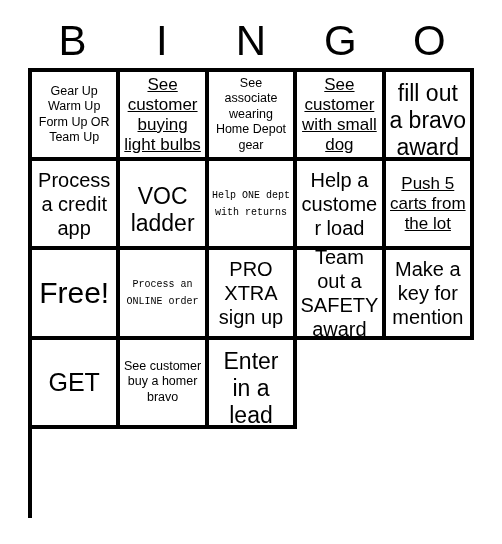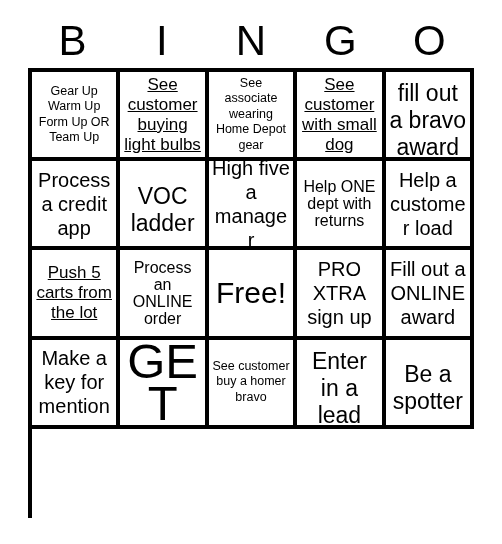--- a/index.html
+++ b/index.html
@@ -78,26 +78,26 @@
     width: 100%;
     text-align: center;
     color: #000000;
     word-wrap: break-word;
     hyphens: none;
     user-select: none;
   }
 
   
   .fs-xs  { font-size: 12.5px; line-height: 15.5px; }
-  .fs-sm  { font-size: 16px;   line-height: 17px; }
+  .fs-sm  { font-size: 10px;   line-height: 17px; font-family: Liberation Mono, monospace; }
   .fs-md  { font-size: 17px; line-height: 20px; text-decoration: underline; }
   .fs-lg  { font-size: 20px;   line-height: 24px; }
   .fs-xl  { font-size: 23px;   line-height: 27px; margin-top: 12px; }
   .fs-xxl { font-size: 30px;   line-height: 34px; }
-  .fs-huge{ font-size: 49px;   line-height: 42px; }
+  .fs-huge{ font-size: 25px;   line-height: 42px; }
 </style>
 </head>
 <body>
 
 <div id="bingo-card">
 
   <div id="header-row">
     <div class="header-letter">B</div>
     <div class="header-letter">I</div>
     <div class="header-letter">N</div>
@@ -122,56 +122,50 @@
         <span class="cell-text fs-xl">fill out a bravo award</span>
       </div>
 
     <div class="cell">
         <span class="cell-text fs-lg">Process a credit app</span>
       </div>
     <div class="cell">
         <span class="cell-text fs-xl">VOC ladder</span>
       </div>
     <div class="cell">
-        <span class="cell-text fs-lg">High five a manager</span>
-      </div>
-    <div class="cell">
         <span class="cell-text fs-sm">Help ONE dept with returns</span>
       </div>
 
     <div class="cell">
         <span class="cell-text fs-lg">Help a customer load</span>
       </div>
     <div class="cell">
         <span class="cell-text fs-md">Push 5 carts from the lot</span>
       </div>
     <div class="cell">
-        <span class="cell-text fs-sm">Process an ONLINE order</span>
+        <span class="cell-text fs-xxl">Free!</span>
       </div>
     <div class="cell">
-        <span class="cell-text fs-xxl">Free!</span>
+        <span class="cell-text fs-sm">Process an ONLINE order</span>
       </div>
     <div class="cell">
         <span class="cell-text fs-lg">PRO XTRA sign up</span>
       </div>
 
     <div class="cell">
-        <span class="cell-text fs-lg">Fill out a ONLINE award</span>
+        <span class="cell-text fs-lg">Team out a SAFETY award</span>
       </div>
     <div class="cell">
         <span class="cell-text fs-lg">Make a key for mention</span>
       </div>
     <div class="cell">
         <span class="cell-text fs-huge">GET</span>
       </div>
     <div class="cell">
         <span class="cell-text fs-xs">See customer buy a homer bravo</span>
       </div>
 
     <div class="cell">
         <span class="cell-text fs-xl">Enter in a lead</span>
       </div>
-    <div class="cell">
-        <span class="cell-text fs-xl">Be a spotter</span>
-      </div>
   </div>
 
 </div>
 
 </body></html>

